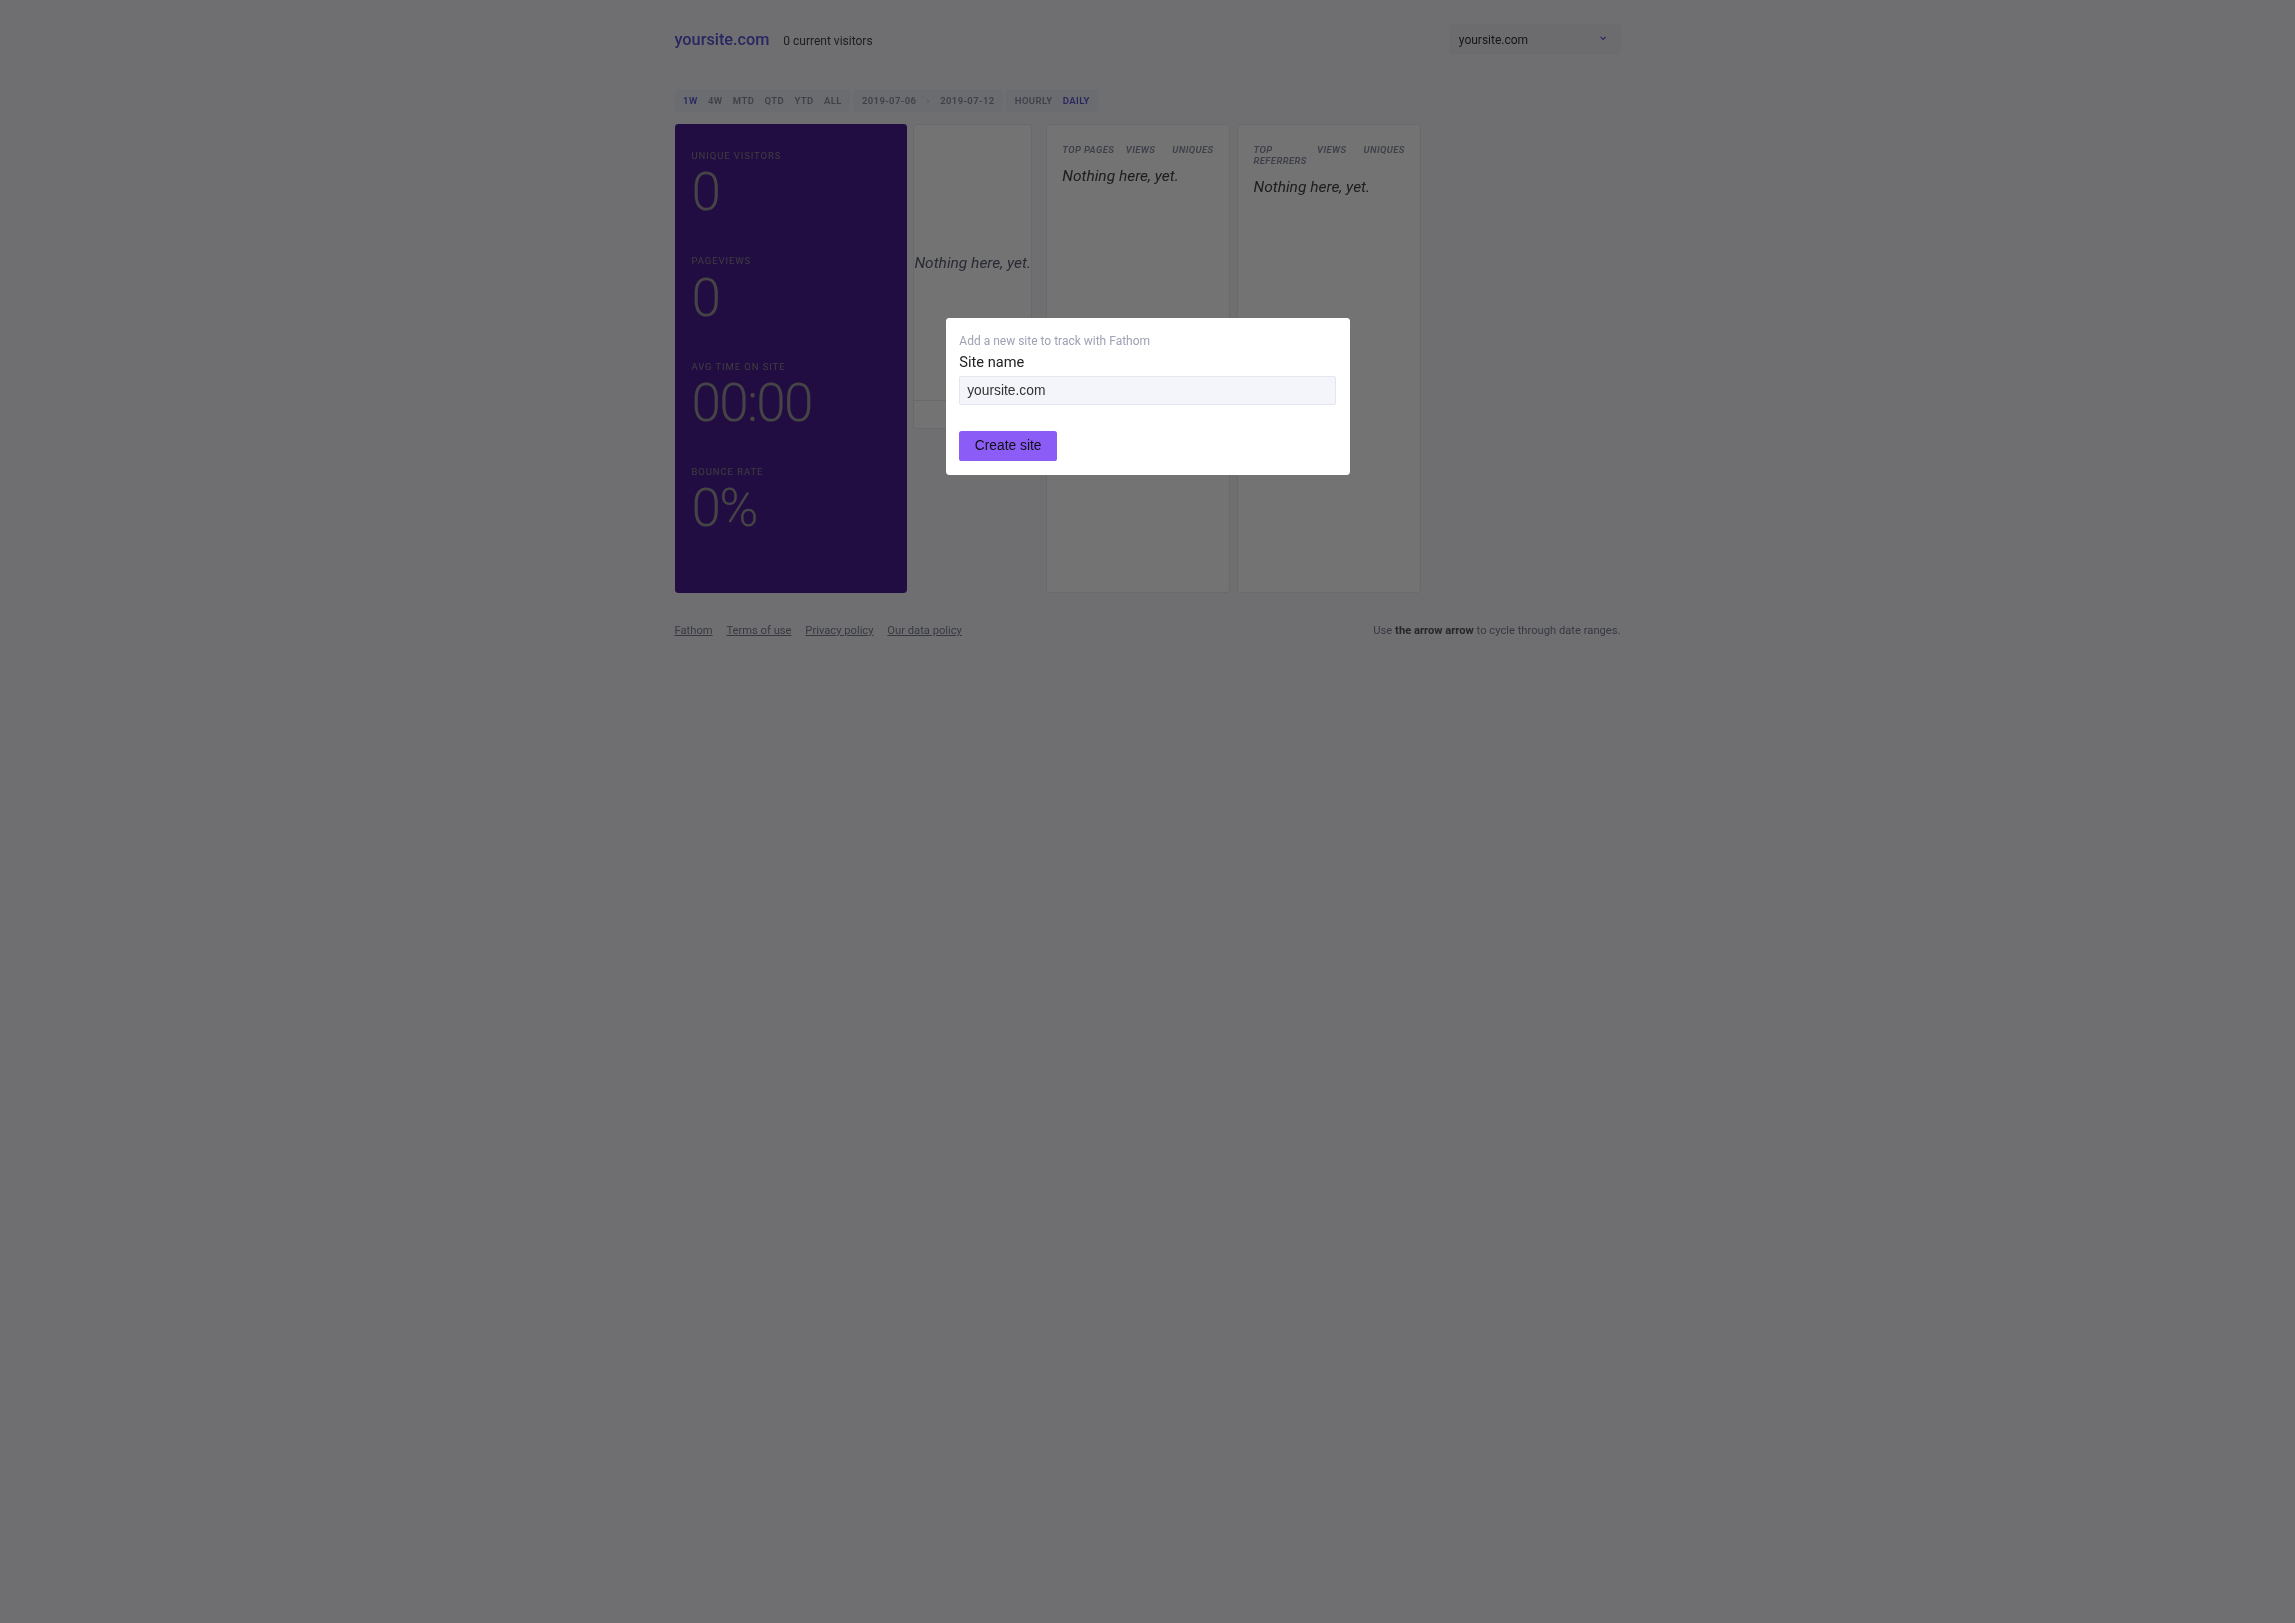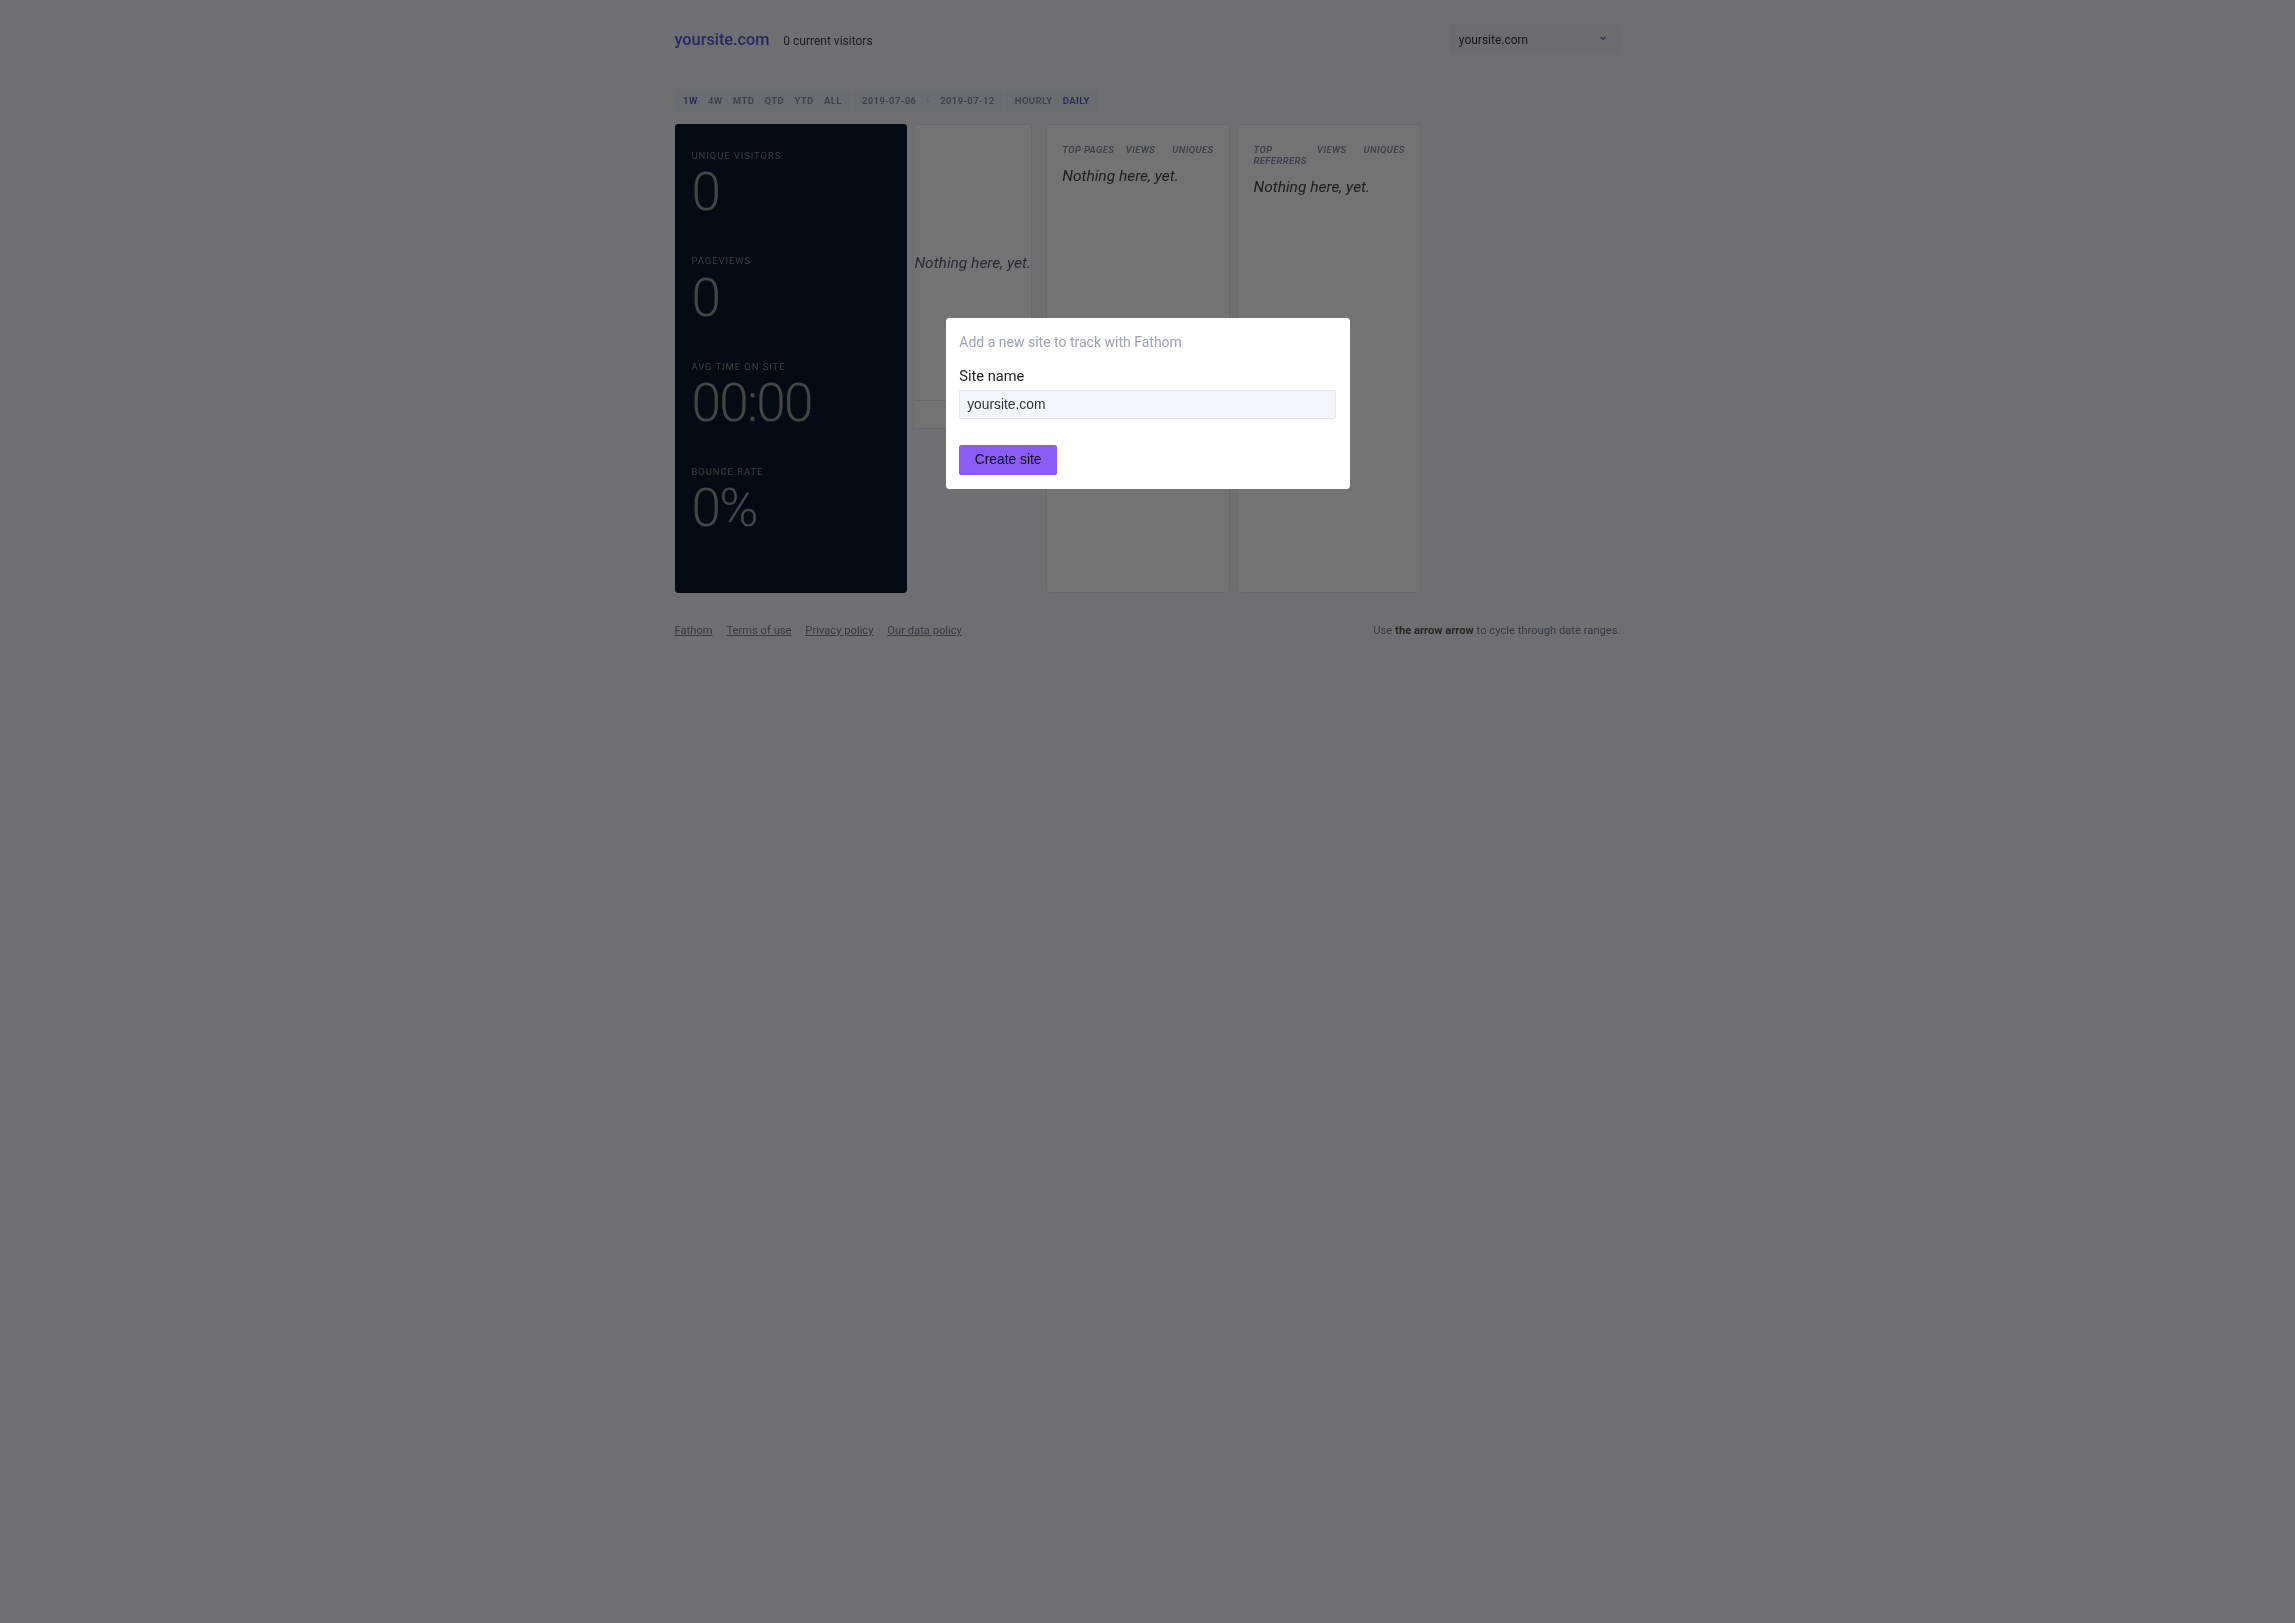--- a/index.html
+++ b/index.html
@@ -72,21 +72,21 @@
   }
   .pill-group .item { cursor: pointer; }
   .pill-group .active { color: #5a56d6; }
   .pill-group .sep { color: #b8bdd0; }
   .dashboard {
     display: flex;
     gap: 6.9px;
     margin-bottom: 13.8px;
   }
   .sidebar-stats {
-    background: #0f172a;
+    background: #4c1d95;
     color: #999;
     border-radius: 3.4px;
     padding: 26px 17px 6px 17px;
     width: 232px;
     flex-shrink: 0;
     min-height: 469px;
   }
   .stat-block { margin-bottom: 36px; }
   .stat-label {
     font-size: 9.5px;
@@ -179,23 +179,23 @@
     justify-content: center;
     padding-top: 318px;
   }
   .modal {
     background: #fff;
     border-radius: 3.4px;
     width: 404px;
     padding: 15.5px 13.8px 13.8px 13.8px;
   }
   .modal-subtitle {
-    font-size: 14px;
+    font-size: 12px;
     color: #9da2b4;
-    margin-bottom: 17px;
+    margin-bottom: 5px;
   }
   .modal-label {
     font-size: 14.6px;
     color: #222;
     margin-bottom: 5.2px;
   }
   .modal-input {
     width: 100%;
     background: #f3f5fa;
     border: 0.9px solid #e3e6ef;

